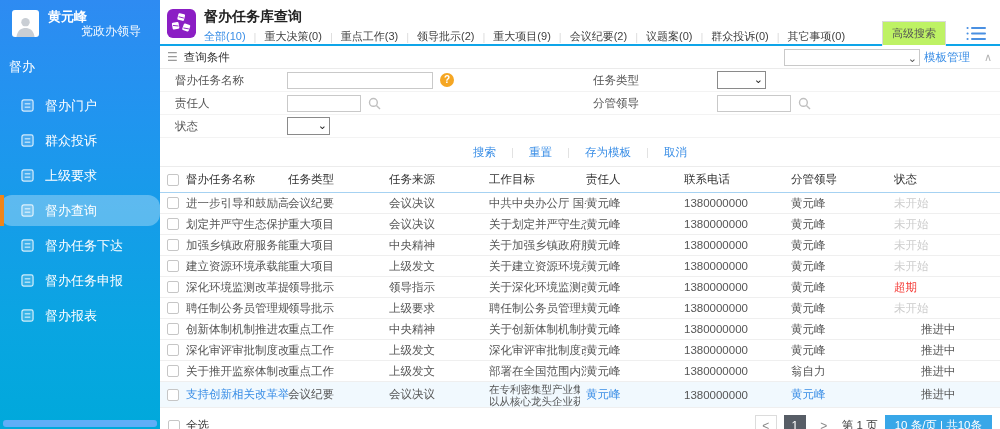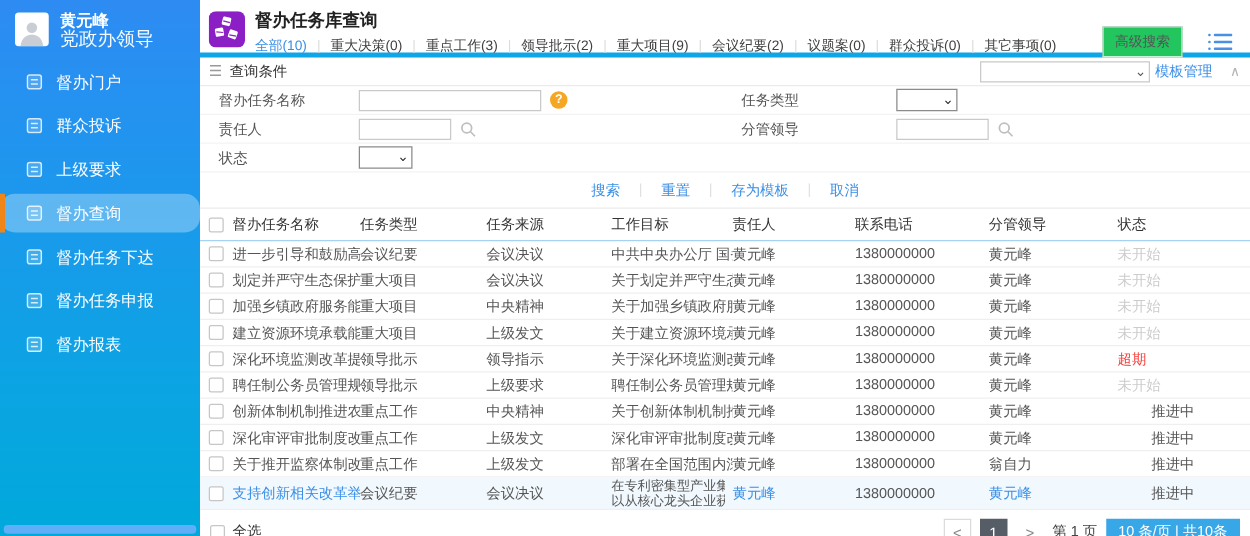--- a/index.html
+++ b/index.html
@@ -6,43 +6,43 @@
   html,body { width:1000px; height:429px; overflow:hidden; background:#fff;
     font-family:"Liberation Sans","DejaVu Sans",sans-serif; }
 
   
   .sidebar { position:absolute; left:0; top:0; width:160px; height:429px;
     background:linear-gradient(180deg,#2E8BF2 0%,#2095EF 28%,#0AA5E2 75%,#00A9DB 100%); }
   .user-block { display:flex; gap:9px; align-items:center; padding:9px 6px 8px 12px; }
   .avatar { width:27px; height:27px; background:#fff; border-radius:3px; flex:0 0 auto;
     display:flex; align-items:flex-end; justify-content:center; overflow:hidden; }
   .user-name { color:#fff; font-size:13px; font-weight:bold; line-height:16px; }
-  .user-role { color:rgba(255,255,255,.95); font-size:15px; line-height:13px; }
+  .user-role { color:rgba(255,255,255,.95); font-size:12px; line-height:13px;margin-left:33px; }
   .side-section { color:#fff; font-size:13px; padding:12px 0 10px 9px; }
   .menu-item { position:relative; height:31px; margin-top:4px; display:flex; align-items:center;
     gap:11px; padding-left:21px; cursor:pointer; color:#fff; font-size:13px; }
   .menu-item.active { background:rgba(255,255,255,.30);border-radius:12px; }
   .menu-item.active::before { content:""; position:absolute; left:0; top:0; bottom:0; width:4px; background:#F08519; }
   .menu-icon svg { display:block; }
   .side-scroll { position:absolute; left:3px; right:3px; bottom:2px; height:7px;
     background:#5FAEF8; border-radius:3px; }
 
   
   .main { position:absolute; left:160px; top:0; width:840px; height:429px; background:#fff; }
 
   
-  .hdr { position:relative; height:46px; border-bottom:4px solid #0ea5e9; padding:9px 0 0 7px; }
+  .hdr { position:relative; height:46px; border-bottom:2px solid #0ea5e9; padding:9px 0 0 7px; }
   .hdr-left { display:flex; gap:8px; }
   .logo { width:29px; height:29px; flex:0 0 auto; }
   .hdr-title { font-size:14px; font-weight:bold; color:#222; line-height:15px; }
   .tabs { display:flex; align-items:center; margin-top:5px; font-size:11px; color:#404040; }
   .tab { cursor:pointer; white-space:nowrap; }
   .tab.active { color:#3A8EE6;text-align:center; }
   .tab-sep { color:#dcdcdc; margin:0 8px; }
-  .adv-btn { position:absolute; right:54px; top:21px; border:1px solid #d9d9d9; background:#22c55e;
+  .adv-btn { position:absolute; right:54px; top:21px; border:1px solid #d9d9d9; background:#bef264;
     font-size:11px; color:#555; padding:4px 9px; cursor:pointer; border-bottom-color:#fff; }
   .list-icon { position:absolute; right:14px; top:26px; cursor:pointer; }
 
   
   .qbar { display:flex; align-items:center; height:23px; padding:0 8px 0 7px;
     border-bottom:1px solid #ebebeb; }
   .burger { color:#9a9a9a; font-size:12px; margin-right:6px; }
   .qbar-title { font-size:11.5px; color:#333; }
   .qbar-right { margin-left:auto; display:flex; align-items:center; gap:4px; }
   .tpl-select { width:136px; height:17px; border:1px solid #c9c9c9; background:#fff; position:relative; cursor:pointer; }
@@ -105,20 +105,21 @@
       <svg width="23" height="23" viewBox="0 0 24 24">
         <circle cx="12" cy="8.5" r="4.4" fill="#C9CED4"></circle>
         <path d="M2.5 24 C3.5 16.5 8 14.5 12 14.5 C16 14.5 20.5 16.5 21.5 24 Z" fill="#C9CED4"></path>
       </svg>
     </div>
     <div>
       <div class="user-name">黄元峰</div>
       <div class="user-role">党政办领导</div>
     </div>
   </div>
+  <div class="side-section">督办</div>
   <nav id="sidebar-menu">
       <div class="menu-item">
         <span class="menu-icon">
           <svg width="13" height="13" viewBox="0 0 14 14">
             <rect x="1" y="1" width="12" height="12" rx="2" fill="rgba(255,255,255,.18)" stroke="rgba(255,255,255,.8)" stroke-width="1.3"></rect>
             <line x1="4" y1="5.2" x2="10" y2="5.2" stroke="rgba(255,255,255,.8)" stroke-width="1.2"></line>
             <line x1="4" y1="8.8" x2="10" y2="8.8" stroke="rgba(255,255,255,.8)" stroke-width="1.2"></line>
           </svg>
         </span>
         <span>督办门户</span>

